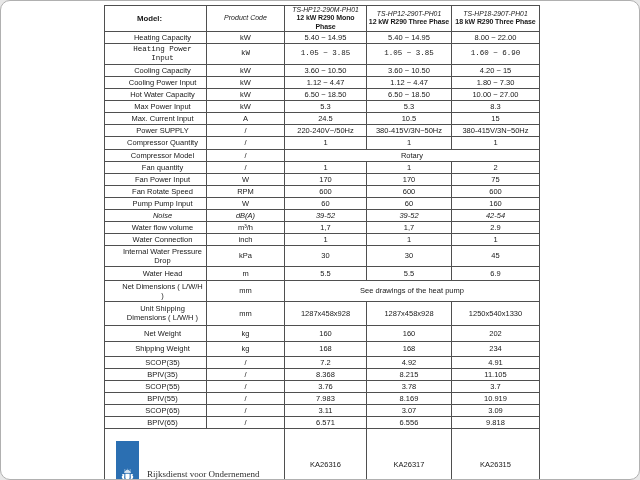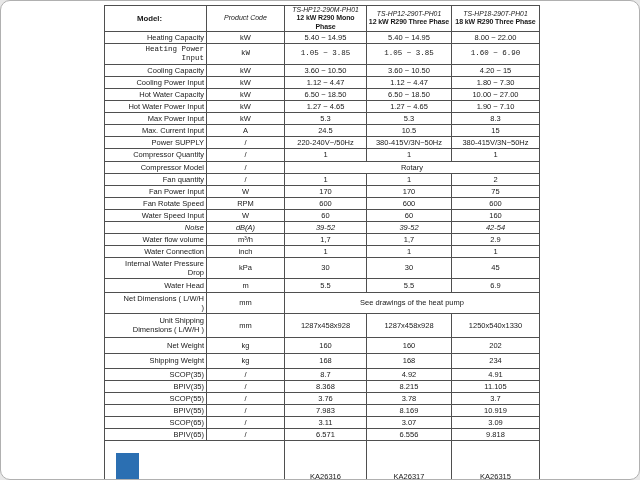--- a/index.html
+++ b/index.html
@@ -21,21 +21,21 @@
     overflow:hidden;
   }
   .c-label{width:102px}.c-unit{width:78px}.c-v1{width:82px}.c-v2{width:85px}.c-v3{width:88px}
 
   th.model-cell{text-align:left;padding-left:32px;font-weight:700;font-size:7.8px;}
   th.pc-cell{font-style:italic;font-weight:400;text-align:center;font-size:7px;}
   th.prod-cell{text-align:center;padding:0 1px;}
   .hdr-code{display:block;font-style:italic;font-weight:400;font-size:6.8px;}
   .hdr-name{display:block;font-weight:700;font-size:7px;letter-spacing:-0.1px;}
 
-  td.lbl{text-align:right;padding:1px 2px 1px 16px;}
+  td.lbl{text-align:center;padding:1px 2px 1px 16px;}
   td.unit,td.val{text-align:center;}
 
   td.logo-cell{position:relative;}
   td.code-cell{text-align:center;font-size:7.5px;}
 
   .ribbon{position:absolute;left:11px;top:12px;width:23px;height:58px;}
   .ribbon svg{position:absolute;left:2px;top:25px;width:19px;height:24px;}
   .agency{
     position:absolute;left:42px;top:40px;
     font-family:"Liberation Serif", serif;font-size:9px;color:#2e2e2e;
@@ -102,27 +102,20 @@
           <td class="val">1.80 ~ 7.30</td>
         </tr>
         <tr style="height: 11px;">
           <td class="lbl">Hot Water Capacity</td>
           <td class="unit">kW</td>
           <td class="val">6.50 ~ 18.50</td>
           <td class="val">6.50 ~ 18.50</td>
           <td class="val">10.00 ~ 27.00</td>
         </tr>
         <tr style="height: 11px;">
-          <td class="lbl">Hot Water Power Input</td>
-          <td class="unit">kW</td>
-          <td class="val">1.27 ~ 4.65</td>
-          <td class="val">1.27 ~ 4.65</td>
-          <td class="val">1.90 ~ 7.10</td>
-        </tr>
-        <tr style="height: 11px;">
           <td class="lbl">Max Power Input</td>
           <td class="unit">kW</td>
           <td class="val">5.3</td>
           <td class="val">5.3</td>
           <td class="val">8.3</td>
         </tr>
         <tr style="height: 11px;">
           <td class="lbl">Max. Current Input</td>
           <td class="unit">A</td>
           <td class="val">24.5</td>
@@ -163,21 +156,21 @@
           <td class="val">75</td>
         </tr>
         <tr style="height: 11px;">
           <td class="lbl">Fan Rotate Speed</td>
           <td class="unit">RPM</td>
           <td class="val">600</td>
           <td class="val">600</td>
           <td class="val">600</td>
         </tr>
         <tr style="height: 11px;">
-          <td class="lbl">Water Speed Input</td>
+          <td class="lbl">Pump Pump Input</td>
           <td class="unit">W</td>
           <td class="val">60</td>
           <td class="val">60</td>
           <td class="val">160</td>
         </tr>
         <tr style="height: 11px; font-style: italic;">
           <td class="lbl">Noise</td>
           <td class="unit">dB(A)</td>
           <td class="val">39-52</td>
           <td class="val">39-52</td>
@@ -233,21 +226,21 @@
         <tr style="height: 15px;">
           <td class="lbl">Shipping Weight</td>
           <td class="unit">kg</td>
           <td class="val">168</td>
           <td class="val">168</td>
           <td class="val">234</td>
         </tr>
         <tr style="height: 11px;">
           <td class="lbl">SCOP(35)</td>
           <td class="unit">/</td>
-          <td class="val">8.7</td>
+          <td class="val">7.2</td>
           <td class="val">4.92</td>
           <td class="val">4.91</td>
         </tr>
         <tr style="height: 11px; margin-left: 17px;">
           <td class="lbl">BPIV(35)</td>
           <td class="unit">/</td>
           <td class="val">8.368</td>
           <td class="val">8.215</td>
           <td class="val">11.105</td>
         </tr>

